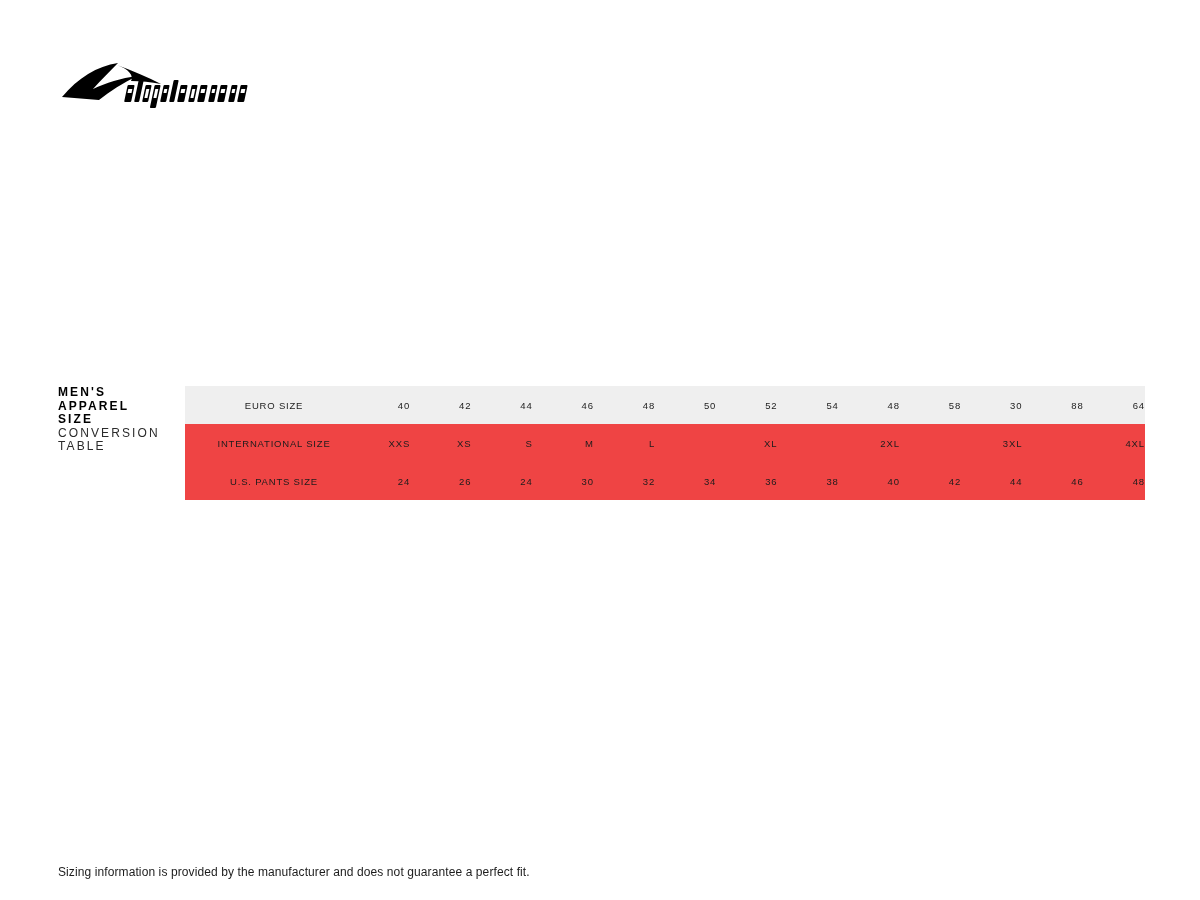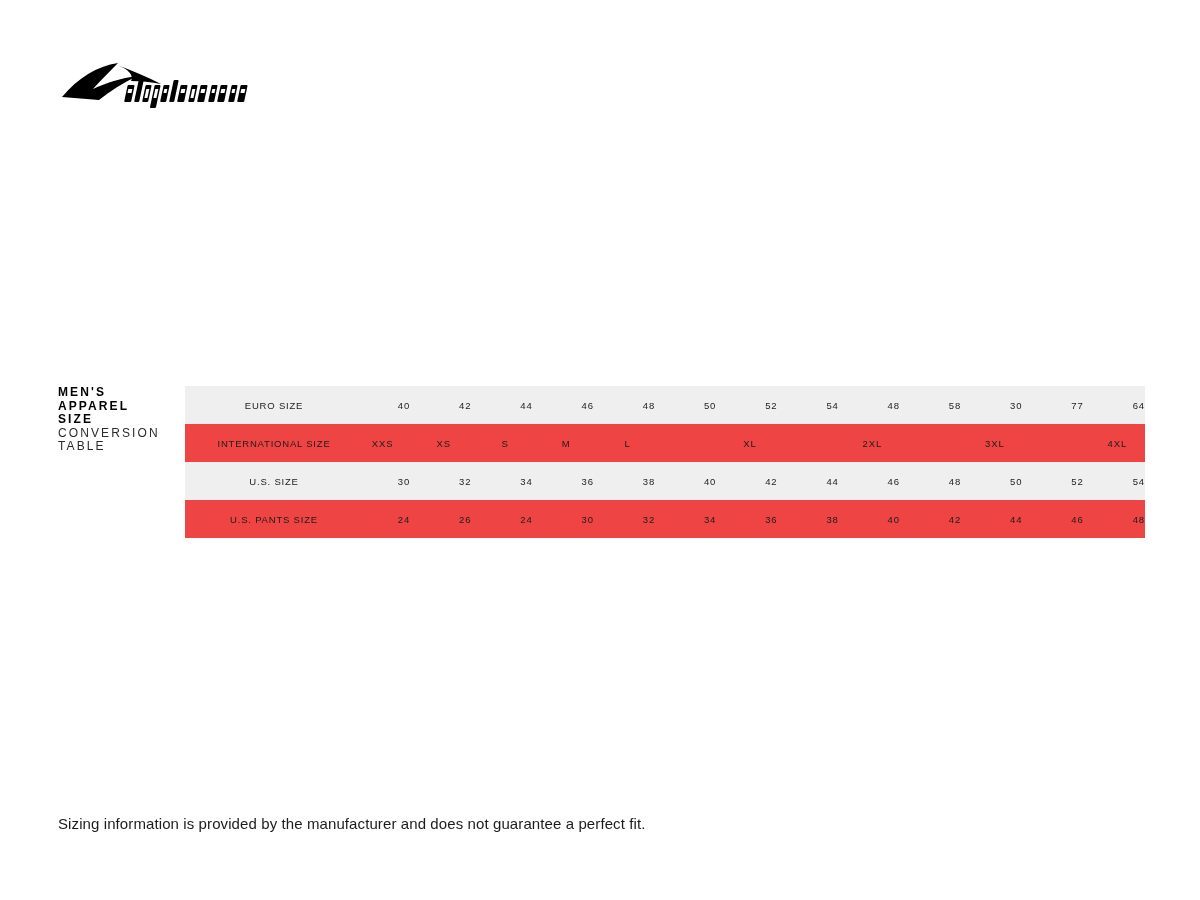--- a/index.html
+++ b/index.html
@@ -75,30 +75,30 @@
   table.size-table td.rowlabel {
     text-align: center;
     padding-left: 14px;
     letter-spacing: 0.8px;
   }
   tr.shaded td { background: #efefef; }
   tr.plain td { background: #ef4444; }
 
   
   tr.intl td.val {
-    text-align: center;
+    text-align: right;
     padding-left: 6px;
   }
 
   
   .footnote {
     position: absolute;
     left: 58px;
-    top: 816px;
-    font-size: 15px;
+    top: 864px;
+    font-size: 12px;
     line-height: 16px;
     color: #1c1c1c;
     letter-spacing: 0.1px;
   }
 </style>
 </head>
 <body>
 
 <div class="logo">
   <svg viewBox="0 0 430 110" xmlns="http://www.w3.org/2000/svg" aria-label="alpinestars">
@@ -158,57 +158,41 @@
         <td>42</td>
         <td>44</td>
         <td>46</td>
         <td>48</td>
         <td>50</td>
         <td>52</td>
         <td>54</td>
         <td>48</td>
         <td>58</td>
         <td>30</td>
-        <td>77</td>
+        <td>88</td>
         <td>64</td>
       </tr>
 
       <tr class="plain intl">
         <td class="rowlabel" style="width:150px">INTERNATIONAL SIZE</td>
         <td class="val">XXS</td>
         <td class="val">XS</td>
         <td class="val">S</td>
         <td class="val">M</td>
         <td class="val">L</td>
         <td class="val"></td>
         <td class="val">XL</td>
         <td class="val"></td>
         <td class="val">2XL</td>
         <td class="val"></td>
         <td class="val">3XL</td>
         <td class="val"></td>
         <td class="val">4XL</td>
       </tr>
 
-      <tr class="shaded">
-        <td class="rowlabel" style="width:150px">U.S. SIZE</td>
-        <td>30</td>
-        <td>32</td>
-        <td>34</td>
-        <td>36</td>
-        <td>38</td>
-        <td>40</td>
-        <td>42</td>
-        <td>44</td>
-        <td>46</td>
-        <td>48</td>
-        <td>50</td>
-        <td>52</td>
-        <td>54</td>
-      </tr>
 
       <tr class="plain">
         <td class="rowlabel" style="width:150px">U.S. PANTS SIZE</td>
         <td>24</td>
         <td>26</td>
         <td>24</td>
         <td>30</td>
         <td>32</td>
         <td>34</td>
         <td>36</td>

